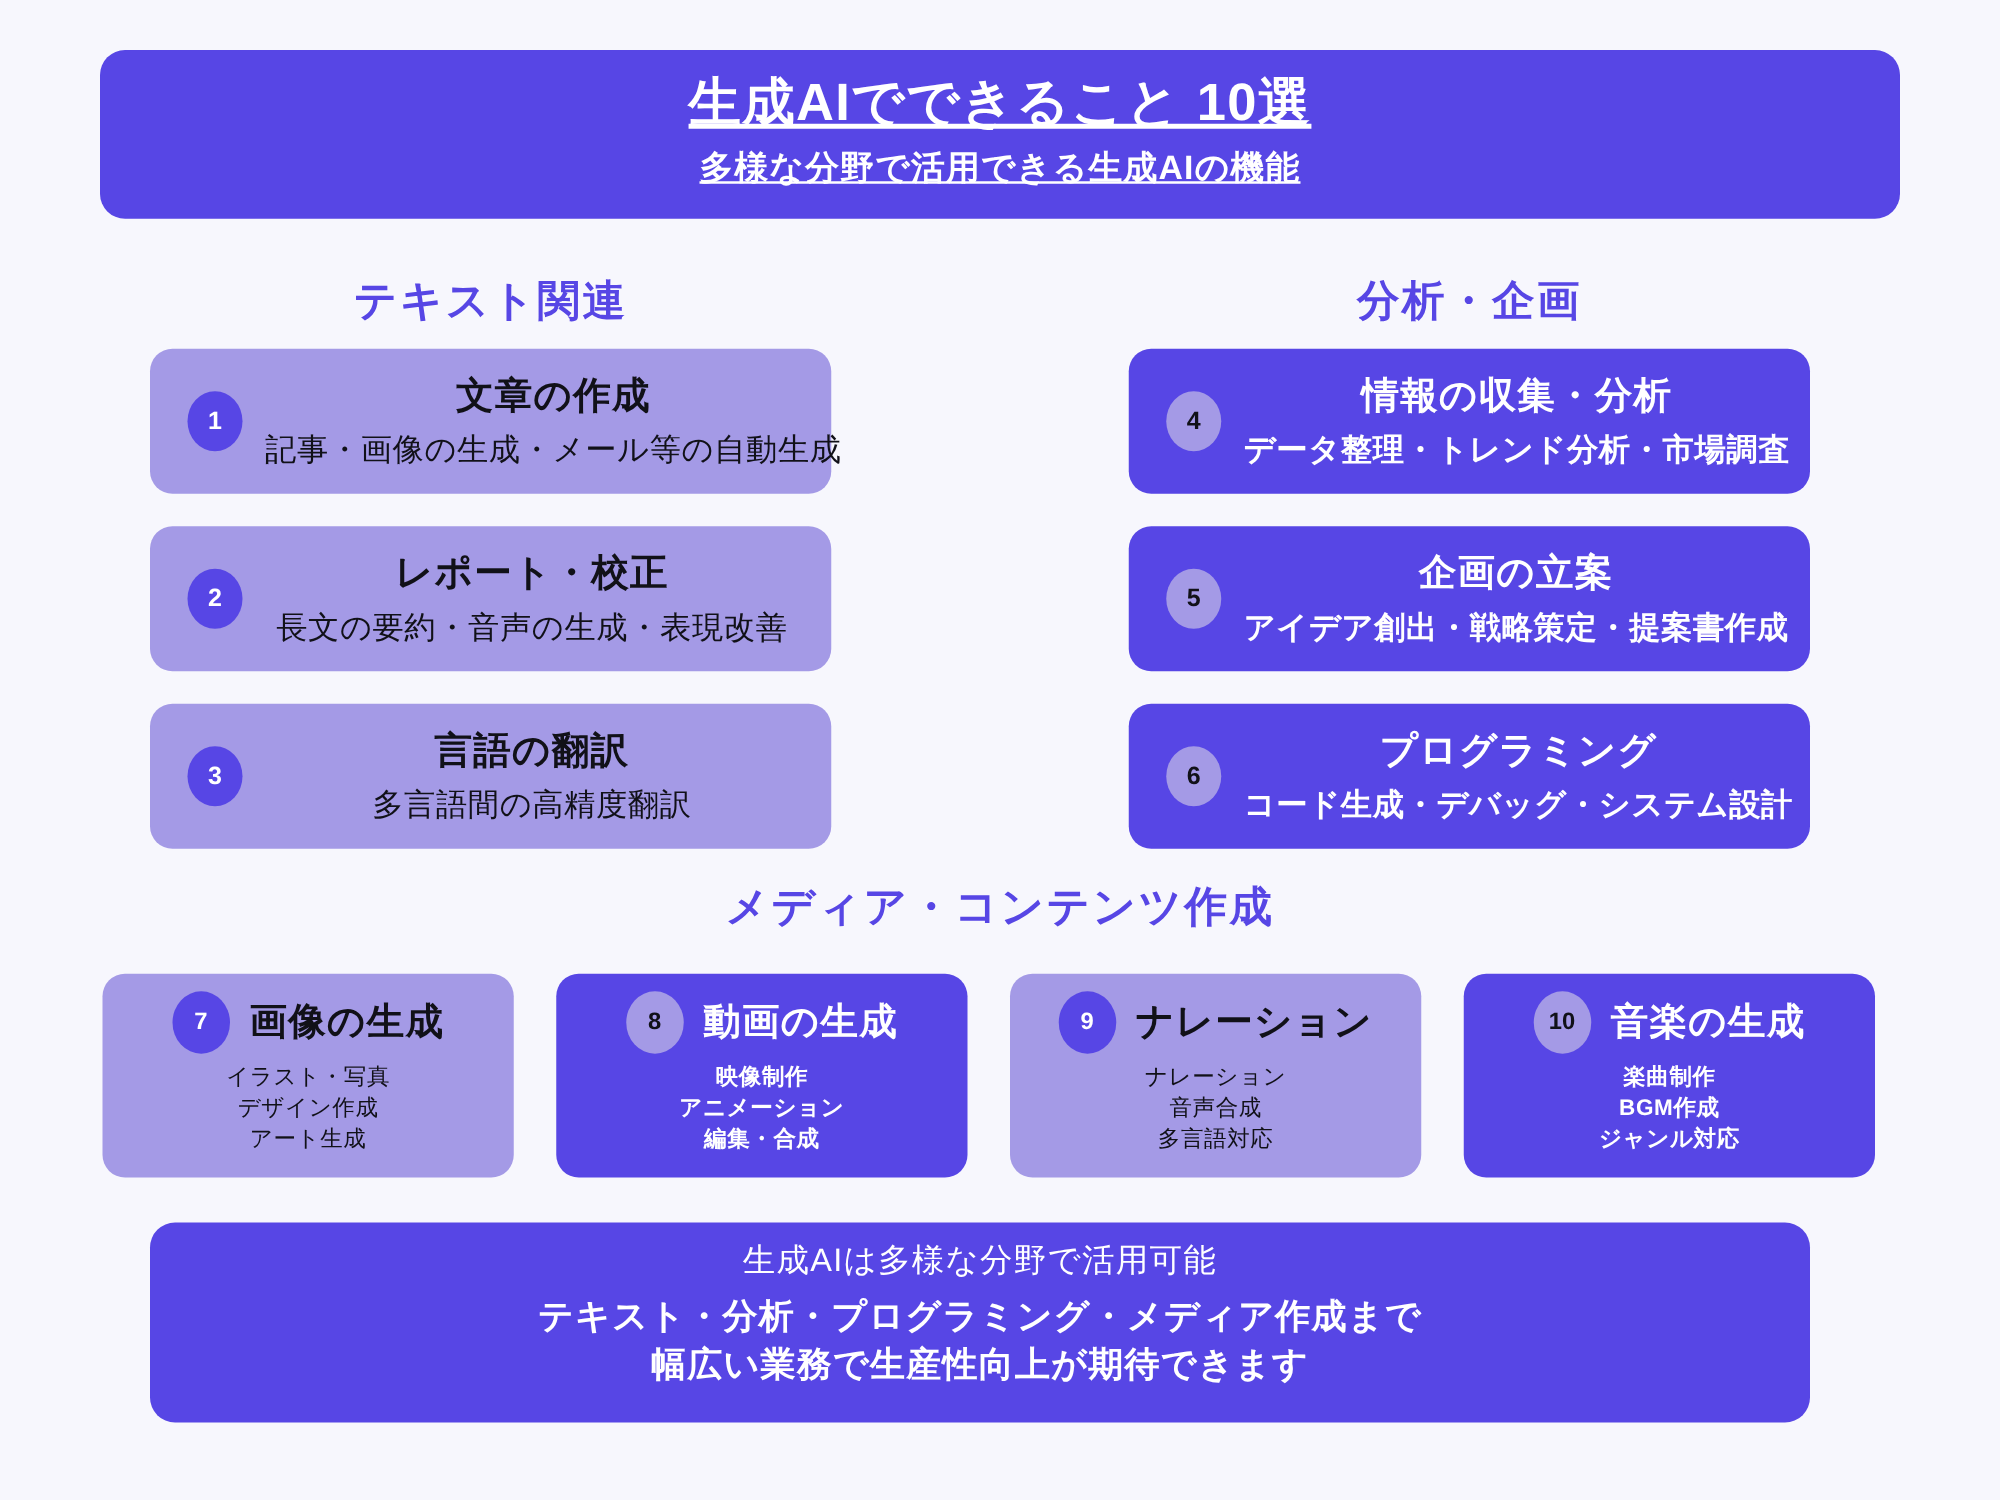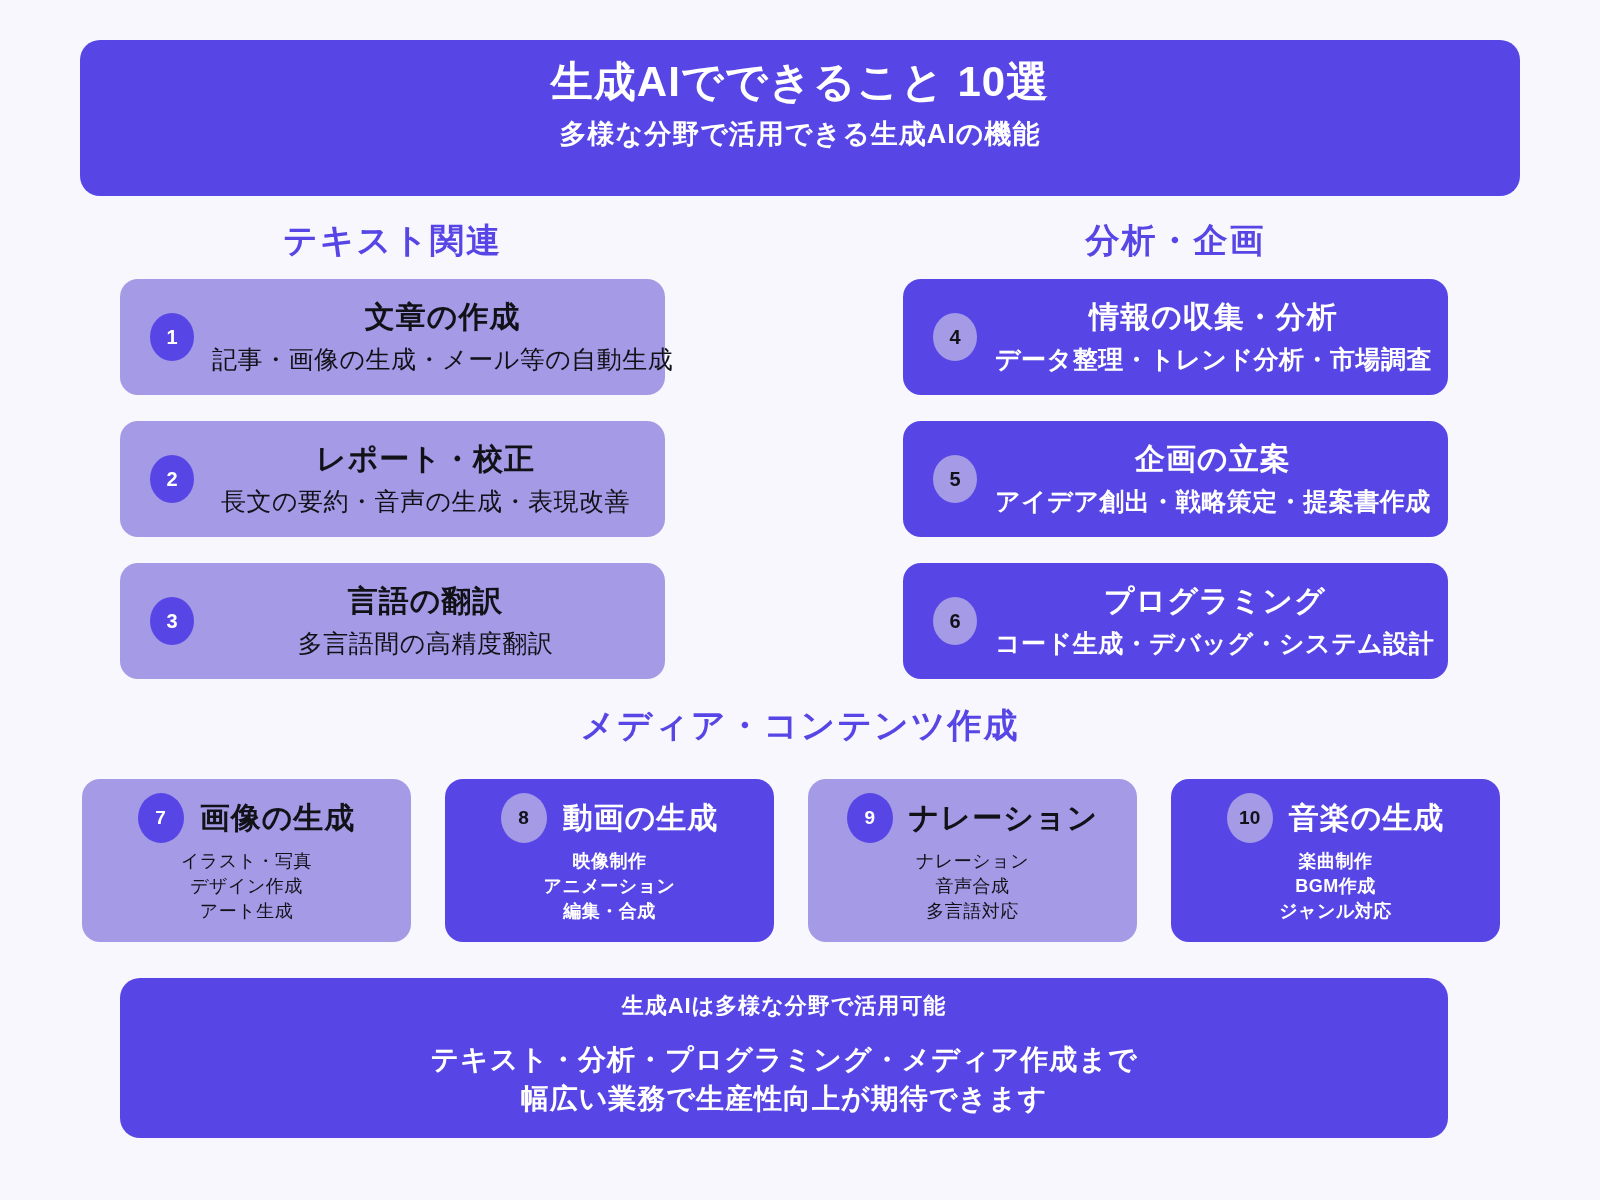--- a/index.html
+++ b/index.html
@@ -28,22 +28,23 @@
     left:80px;
     width:1440px;
     background:var(--accent);
     border-radius:20px;
     color:#ffffff;
     text-align:center;
     box-sizing:border-box;
   }
   .banner.top{
     top:40px;
-    height:156px;
+    height:135px;
     padding-top:17px;
+    text-decoration:underline;
   }
   .banner-title{
     font-size:42px;
     font-weight:bold;
     letter-spacing:1px;
     line-height:1.2;
   }
   .banner-subtitle{
     font-size:27px;
     font-weight:bold;
@@ -52,32 +53,32 @@
   }
 
   .banner.bottom{
     left:120px;
     top:978px;
     width:1328px;
     height:160px;
     padding-top:14px;
   }
   .footer-title{
-    font-size:22px;
-    font-weight:bold;
+    font-size:26px;
+    font-weight:normal;
     letter-spacing:1px;
     line-height:1.25;
   }
   .footer-line{
     font-size:28px;
     font-weight:bold;
     letter-spacing:1px;
     line-height:1.42;
   }
-  .footer-line.first{margin-top:20px;}
+  .footer-line.first{margin-top:8px;}
 
   
   .section-label{
     position:absolute;
     text-align:center;
     font-size:34px;
     font-weight:bold;
     color:var(--accent);
     letter-spacing:2px;
   }

